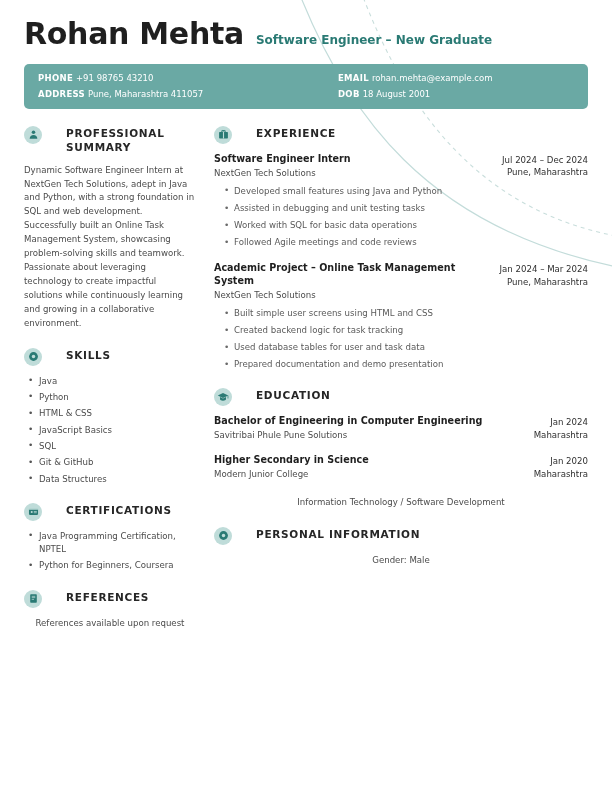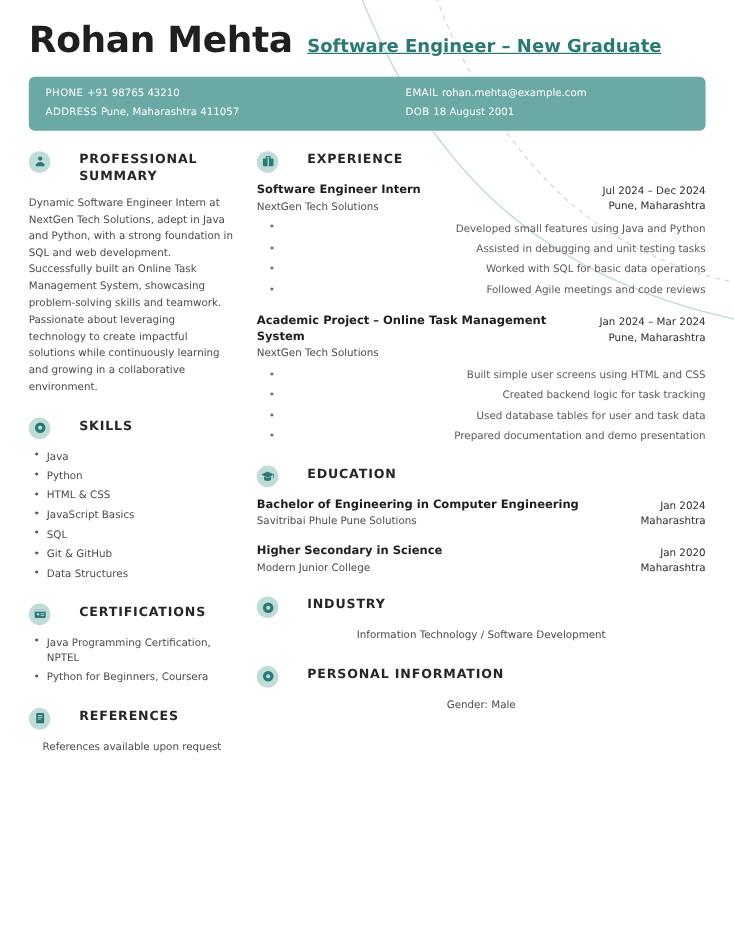--- a/index.html
+++ b/index.html
@@ -46,25 +46,24 @@
   }
   .name {
     font-size: 30px;
     font-weight: bold;
     color: #1f1f1f;
     letter-spacing: -0.3px;
     line-height: 1.05;
     white-space: nowrap;
   }
   .tagline {
-    font-size: 15px;
+    font-size: 12px;
     font-weight: bold;
     color: #2a7a74;
     white-space: nowrap;
-    text-decoration: underline;
   }
 
   
   .contact-bar {
     position: relative;
     z-index: 2;
     margin: 8px 24px 0 24px;
     background: #6aa9a4;
     border-radius: 5px;
     padding: 9px 14px 10px 14px;
@@ -78,21 +77,21 @@
     gap: 6px;
   }
   .contact-col.left { width: 300px; }
   .contact-col.right { flex: 1; }
   .contact-line {
     font-size: 8.5px;
     line-height: 1.2;
     white-space: nowrap;
   }
   .contact-label {
-    font-weight: normal;
+    font-weight: bold;
     letter-spacing: 0.3px;
     margin-right: 3px;
   }
   .contact-value { font-weight: normal; }
 
   
   .columns {
     position: relative;
     z-index: 2;
     display: flex;
@@ -207,21 +206,20 @@
   }
   .entry-loc {
     font-size: 8.6px;
     color: #2f2f2f;
     line-height: 1.45;
   }
   ul.duties {
     margin: 6px 0 0 0;
     padding: 0 0 0 20px;
     list-style: none;
-    text-align: right;
   }
   ul.duties li {
     font-size: 8.6px;
     line-height: 1.52;
     color: #5a5a5a;
     position: relative;
     margin-bottom: 4px;
   }
   ul.duties li::before {
     content: "•";
@@ -428,29 +426,20 @@
             </div>
             <div class="entry-meta">
               <div class="entry-date">Jan 2020</div>
               <div class="entry-loc">Maharashtra</div>
             </div>
           </div>
         </div>
       </div>
 
       <div class="section">
-        <div class="sec-head">
-          <span class="sec-icon">
-            <svg width="11" height="11" viewBox="0 0 16 16">
-                <circle cx="8" cy="8" r="6.4" fill="#2a7a74"></circle>
-                <circle cx="8" cy="8" r="2.5" fill="#bfdcd9"></circle>
-              </svg>
-          </span>
-          <span class="sec-title">INDUSTRY</span>
-        </div>
         <div class="plain-text">Information Technology / Software Development</div>
       </div>
 
       <div class="section">
         <div class="sec-head">
           <span class="sec-icon">
             <svg width="11" height="11" viewBox="0 0 16 16">
                 <circle cx="8" cy="8" r="6.4" fill="#2a7a74"></circle>
                 <circle cx="8" cy="8" r="2.5" fill="#bfdcd9"></circle>
               </svg>

